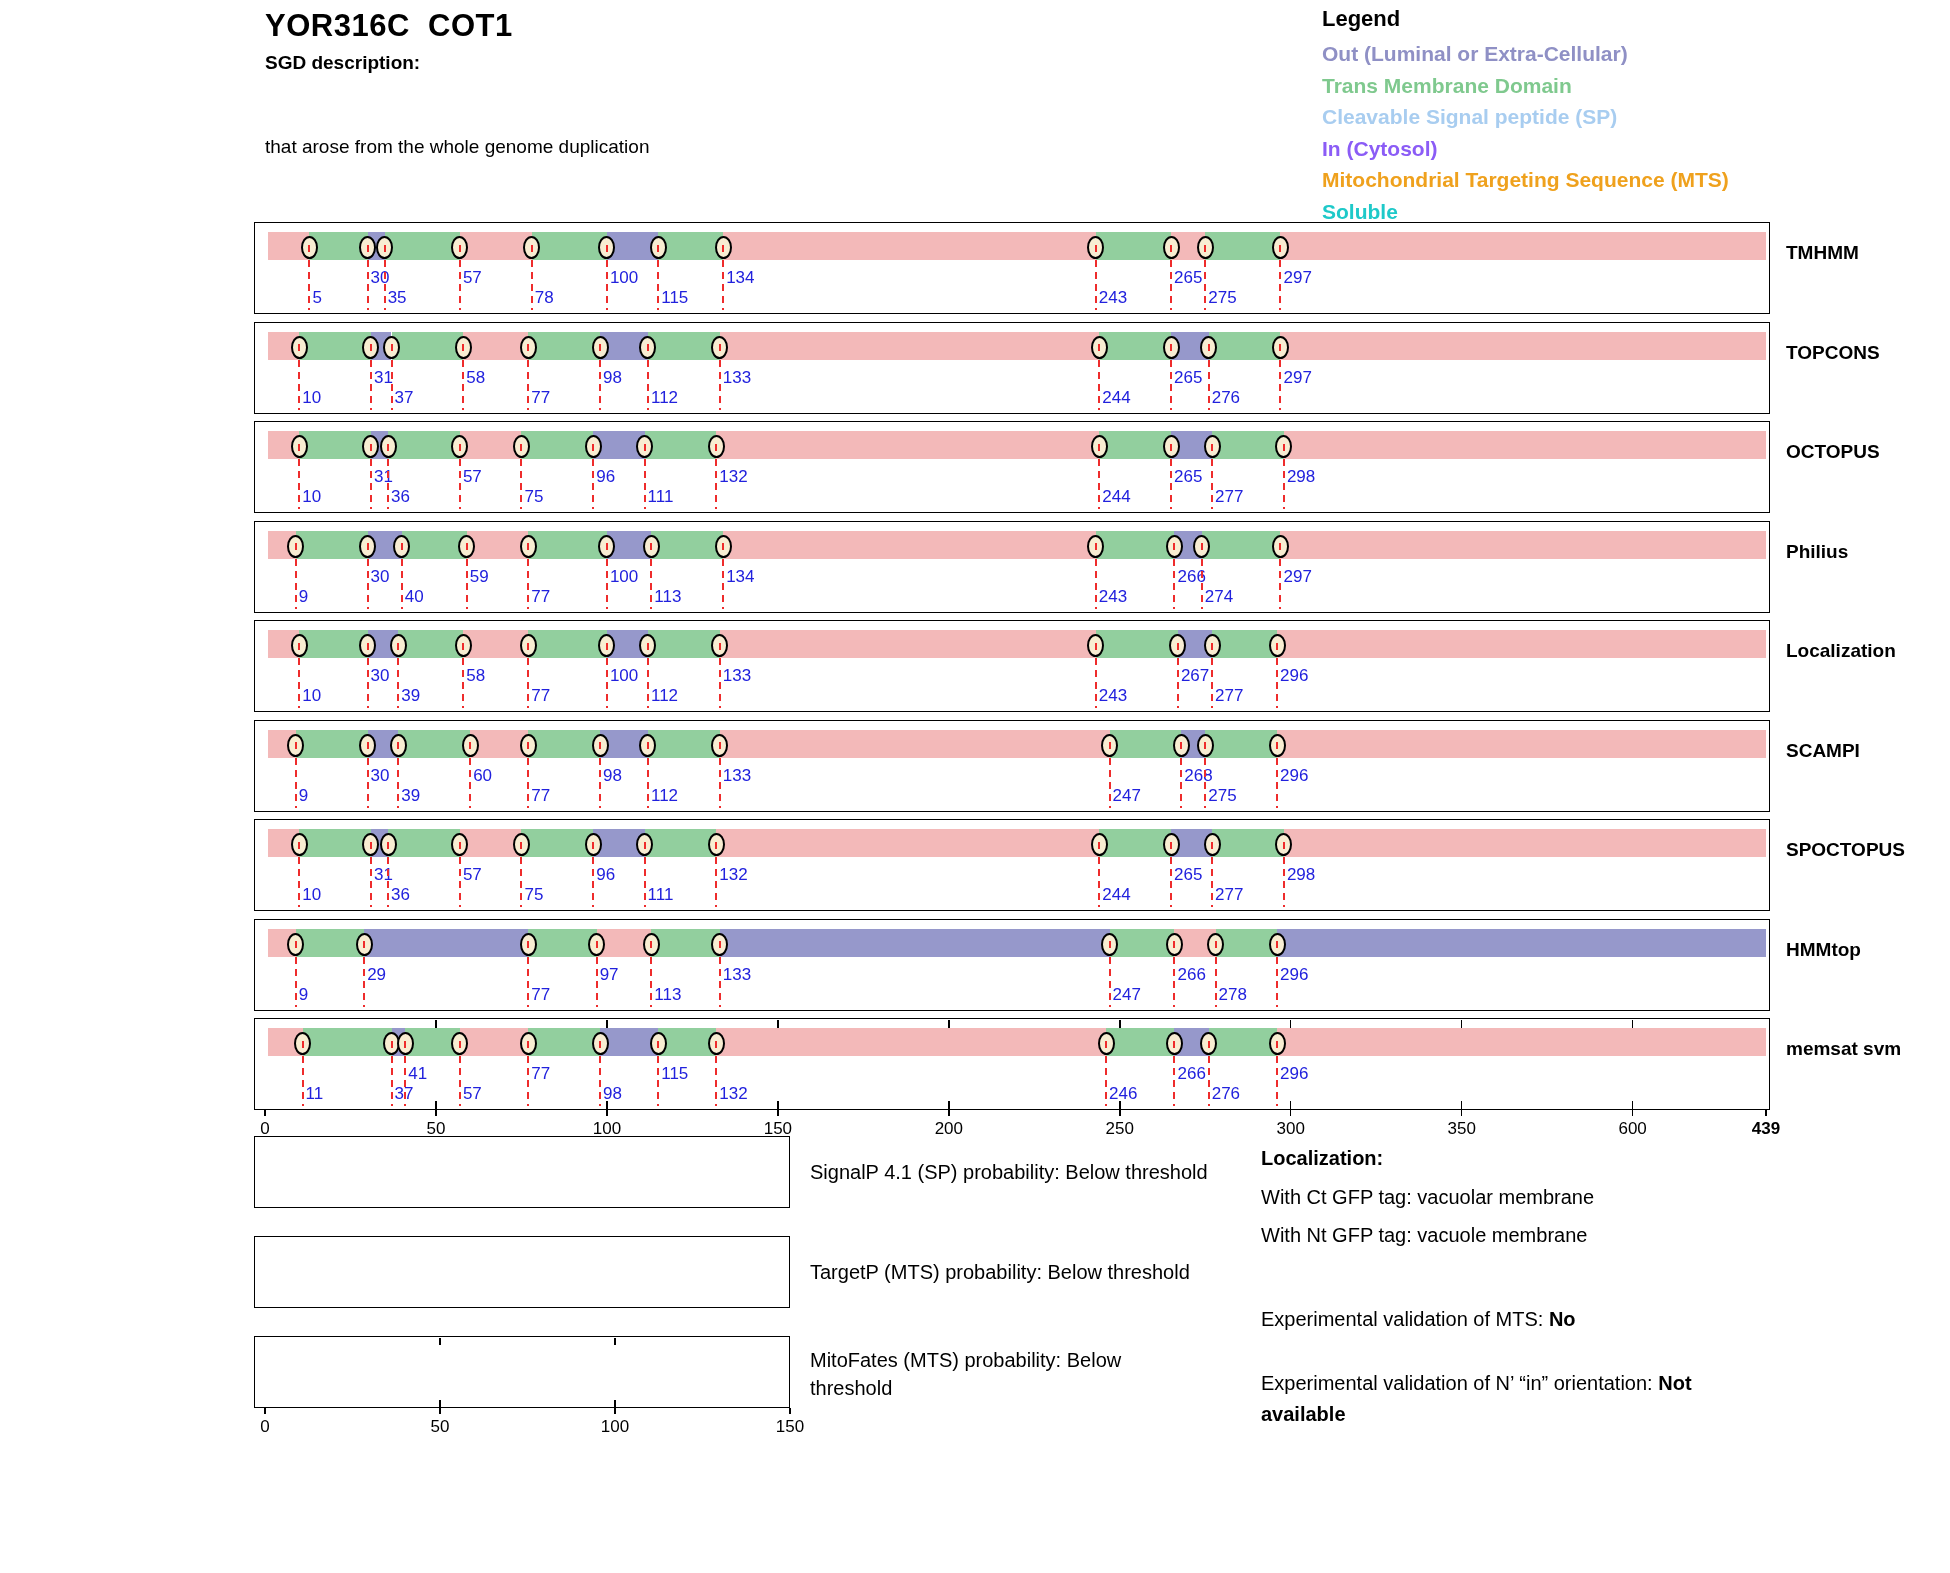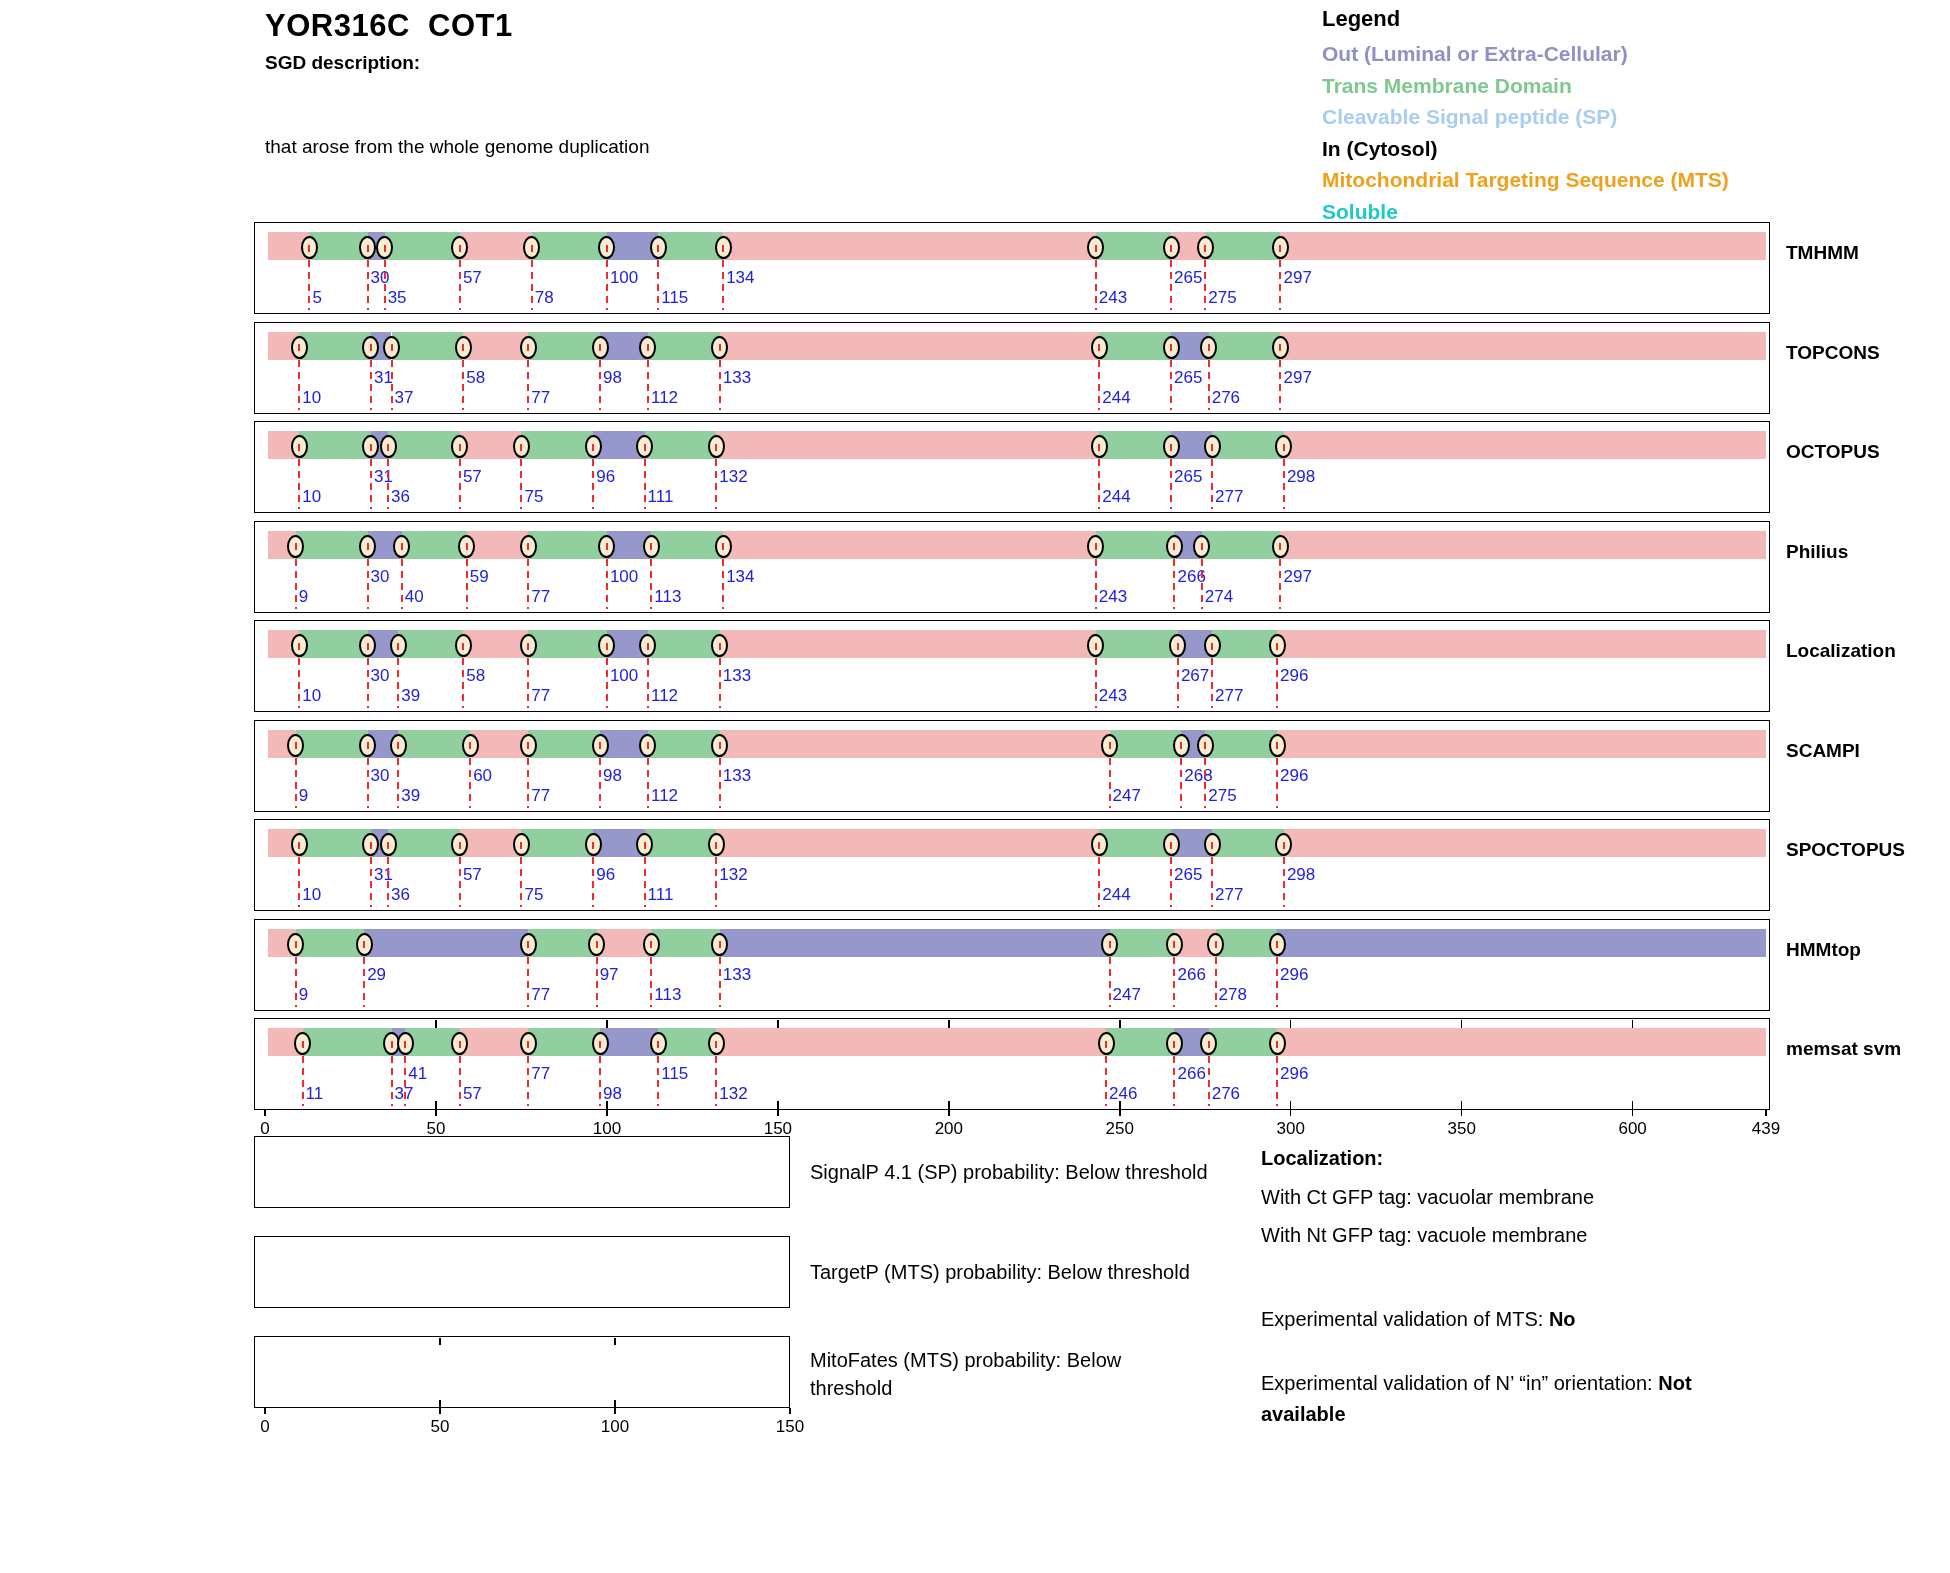--- a/index.html
+++ b/index.html
@@ -37,21 +37,21 @@
   <div class="abs" id="title">YOR316C  COT1</div>
   <div class="abs" id="sgd">SGD description:</div>
   <div class="abs desc-line" style="top:136px">that arose from the whole genome duplication</div>
 
   <div class="abs" id="legend">
     <div id="legend-title">Legend</div>
     <div id="legend-items">
         <div class="legend-item" style="color: rgb(143, 144, 197);">Out (Luminal or Extra-Cellular)</div>
         <div class="legend-item" style="color: rgb(127, 201, 142);">Trans Membrane Domain</div>
         <div class="legend-item" style="color: rgb(168, 205, 240);">Cleavable Signal peptide (SP)</div>
-        <div class="legend-item" style="color: #000000;">In (Cytosol)</div>
+        <div class="legend-item" style="color: #8b5cf6;">In (Cytosol)</div>
         <div class="legend-item" style="color: rgb(239, 161, 29);">Mitochondrial Targeting Sequence (MTS)</div>
         <div class="legend-item" style="color: rgb(30, 201, 201);">Soluble</div>
       </div>
   </div>
 
   <div id="tracks-layer">
       <div class="track-box" style="left: 254px; top: 222px; width: 1516px; height: 92px;"></div>
       <div class="seg" style="left: 268.419px; top: 232px; width: 41.0296px; background: rgb(243, 185, 185);"></div>
       <div class="seg" style="left: 309.449px; top: 232px; width: 58.1253px; background: rgb(146, 207, 158);"></div>
       <div class="seg" style="left: 367.574px; top: 232px; width: 17.0957px; background: rgb(150, 152, 203);"></div>
@@ -742,21 +742,21 @@
       <div class="axlabel" style="left: 1290.74px; top: 1119px;">300</div>
       <div class="tick" style="left: 1460.95px; top: 1019.5px; height: 8px;"></div>
       <div class="tick" style="left: 1460.95px; top: 1100.5px; height: 8px;"></div>
       <div class="tick" style="left: 1460.95px; top: 1110px; height: 6px;"></div>
       <div class="axlabel" style="left: 1461.7px; top: 1119px;">350</div>
       <div class="tick" style="left: 1631.9px; top: 1019.5px; height: 8px;"></div>
       <div class="tick" style="left: 1631.9px; top: 1100.5px; height: 8px;"></div>
       <div class="tick" style="left: 1631.9px; top: 1110px; height: 6px;"></div>
       <div class="axlabel" style="left: 1632.65px; top: 1119px;">600</div>
       <div class="tick" style="left: 1765.25px; top: 1110px; height: 6px;"></div>
-      <div class="axlabel" style="left: 1766px; top: 1119px;">439</div>
+      <div class="axlabel" style="left: 1766px; top: 1119px; font-weight: bold;">439</div>
     </div>
   <div id="prob-layer">
       <div class="track-box" style="left: 254px; top: 1136px; width: 536px; height: 72px;"></div>
       <div class="plabel" style="top: 1158px;">
         <div>SignalP 4.1 (SP) probability: Below threshold</div>
       </div>
       <div class="track-box" style="left: 254px; top: 1236px; width: 536px; height: 72px;"></div>
       <div class="plabel" style="top: 1258px;">
         <div>TargetP (MTS) probability: Below threshold</div>
       </div>

